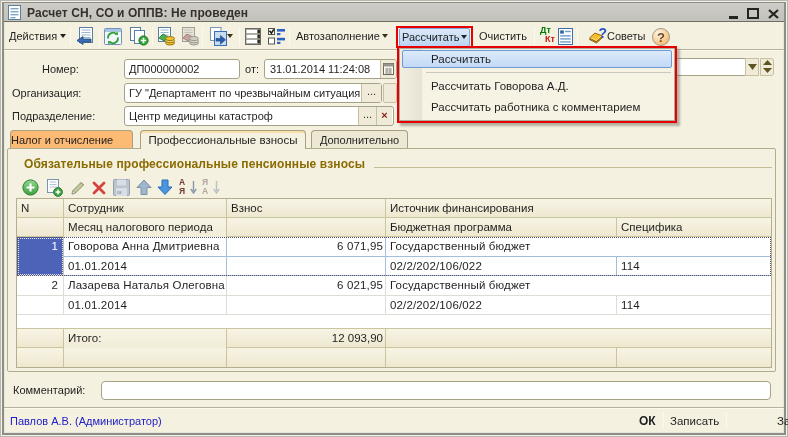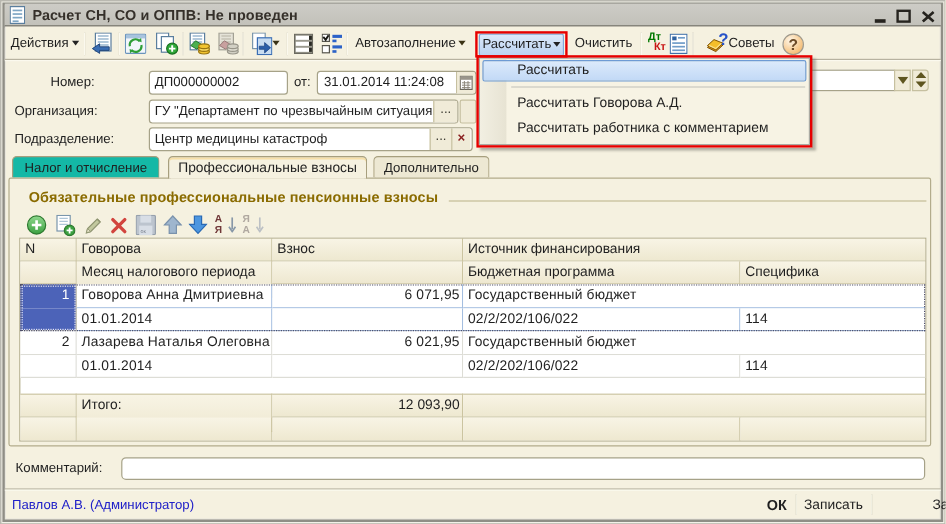--- a/index.html
+++ b/index.html
@@ -163,21 +163,21 @@
 <div class="abs" style="left:745px;top:58px;width:14px;height:18px;background:#F0EBD8;border:1px solid #C6C0A0;"></div>
 <svg class="abs" style="left:748px;top:64px;" width="9" height="6" viewBox="0 0 9 6">
     <path d="M0 0 h9 l-4.5 6 Z" fill="#5E5520"></path>
   </svg>
 <div class="abs" style="left:760px;top:58px;width:14px;height:18px;background:#F0EBD8;border:1px solid #C6C0A0;border-radius:0 3px 3px 0;"></div>
 <svg class="abs" style="left:763px;top:60px;" width="9" height="13" viewBox="0 0 9 13">
     <path d="M0 5 h9 l-4.5 -5 Z" fill="#5E5520"></path>
     <path d="M0 8 h9 l-4.5 5 Z" fill="#5E5520"></path>
   </svg>
 
-<div class="abs" style="left:10px;top:130px;width:123px;height:18px;background:#14b8a6;border:1px solid #A79F7E;border-bottom:none;border-radius:4px 4px 0 0;text-align:center;line-height:18px;">Налог и отчисление</div>
+<div class="abs" style="left:10px;top:130px;width:123px;height:18px;background:#fdba74;border:1px solid #A79F7E;border-bottom:none;border-radius:4px 4px 0 0;text-align:left;line-height:18px;">Налог и отчисление</div>
 <div class="abs" style="left:311px;top:130px;width:97px;height:18px;background:#EDE8D3;border:1px solid #A79F7E;border-bottom:none;border-radius:4px 4px 0 0;text-align:center;line-height:18px;">Дополнительно</div>
 
 <div class="abs" style="left:7px;top:148px;width:769px;height:224px;border:1px solid #B3AC8B;border-radius:2px;background:#F5F1E0;"></div>
 
 <div class="abs" style="left:140px;top:130px;width:166px;height:19px;background:#F5F1E0;border:1px solid #A79F7E;border-bottom:none;border-radius:4px 4px 0 0;text-align:center;line-height:18px;box-shadow:inset 0 2px 0 #F6DFA8;font-size:11.5px;">Профессиональные взносы</div>
 
 <div class="abs" style="left:24px;top:157px;font-weight:bold;font-size:12px;letter-spacing:0.1px;color:#8A6B00;">Обязательные профессиональные пенсионные взносы</div>
 <div class="abs" style="left:374px;top:167px;width:398px;height:1px;background:#C3BC96;"></div>
 
 <svg class="abs" style="left:22px;top:179px;" width="17" height="17" viewBox="0 0 17 17">
@@ -234,21 +234,21 @@
   </svg>
 
 <div class="abs" id="tbl" style="left:16px;top:198px;width:756px;height:170px;background:#fff;border:1px solid #B5AE8C;">
 <style>
 #tbl .hc{position:absolute;background:linear-gradient(#F8F4E5,#EEE8D0);border-right:1px solid #CBC4A0;border-bottom:1px solid #CBC4A0;line-height:18px;padding-left:4px;overflow:hidden;white-space:nowrap;font-size:11.5px;}
 #tbl .dc{position:absolute;background:#fff;border-right:1px solid #DDDDD6;border-bottom:1px solid #DDDDD6;line-height:18px;padding-left:4px;overflow:hidden;white-space:nowrap;font-size:11.5px;letter-spacing:0.15px;}
 #tbl .num{text-align:right;padding-right:2px;padding-left:0;}
 </style>
 
 <div class="hc" style="left:0;top:0;width:47px;height:19px;">N</div>
-<div class="hc" style="left:47px;top:0;width:163px;height:19px;">Говорова</div>
+<div class="hc" style="left:47px;top:0;width:163px;height:19px;">Сотрудник</div>
 <div class="hc" style="left:210px;top:0;width:159px;height:19px;">Взнос</div>
 <div class="hc" style="left:369px;top:0;width:385px;height:19px;border-right:none;">Источник финансирования</div>
 
 <div class="hc" style="left:0;top:19px;width:47px;height:19px;"></div>
 <div class="hc" style="left:47px;top:19px;width:163px;height:30px;">Месяц налогового периода</div>
 <div class="hc" style="left:210px;top:19px;width:159px;height:19px;"></div>
 <div class="hc" style="left:369px;top:19px;width:231px;height:19px;">Бюджетная программа</div>
 <div class="hc" style="left:600px;top:19px;width:154px;height:19px;border-right:none;">Специфика</div>
 
 <div class="dc num" style="left:0;top:38px;width:47px;height:19.5px;background:#4C63B8;color:#fff;border-right-color:#CBC4A0;border-bottom:none;padding-right:5px;">1</div>

